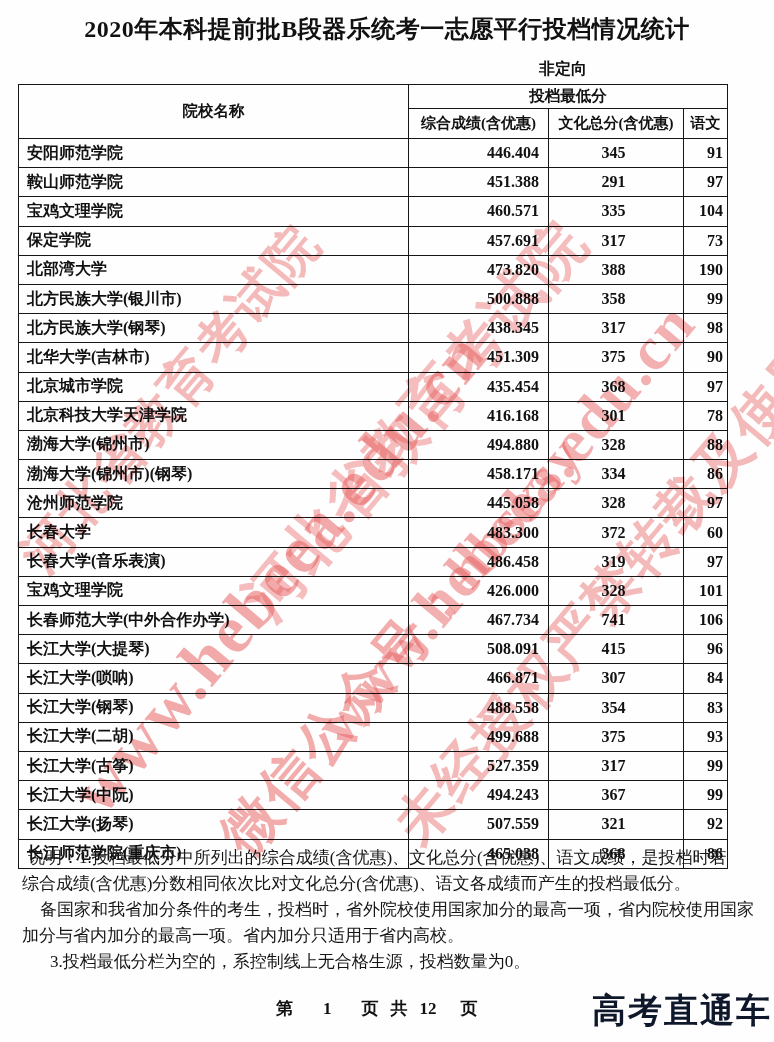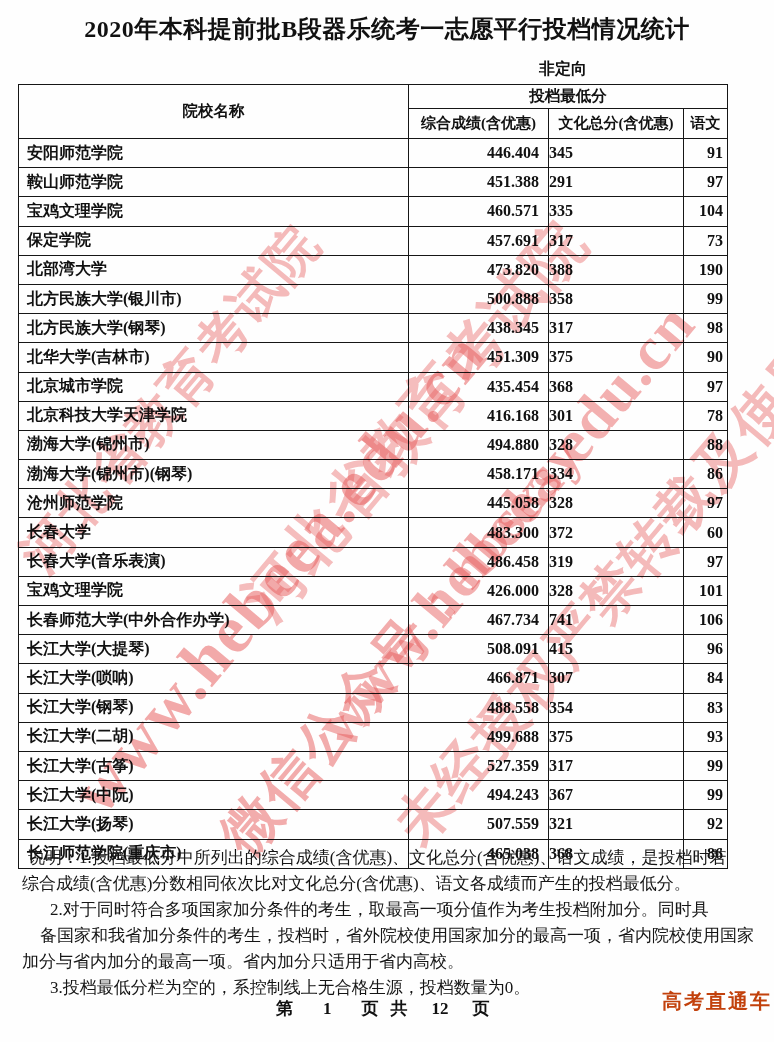--- a/index.html
+++ b/index.html
@@ -16,31 +16,31 @@
          border-collapse:collapse;table-layout:fixed;
          font-size:16px;font-weight:bold;}
   table.score th,table.score td{border:1.6px solid #161616;padding:0;overflow:hidden;
          white-space:nowrap;}
   table.score thead tr.h1 th{height:23px;font-size:15.5px;}
   table.score thead tr.h2 th{height:29px;font-size:15px;}
   table.score thead th{text-align:center;vertical-align:middle;}
   table.score tbody td{height:28.2px;vertical-align:middle;}
   table.score tbody td:nth-child(1){text-align:left;padding-left:8px;}
   table.score tbody td:nth-child(2){text-align:right;padding-right:9px;}
-  table.score tbody td:nth-child(3){text-align:left;padding-right:5px;}
+  table.score tbody td:nth-child(3){text-align:center;padding-right:5px;}
   table.score tbody td:nth-child(4){text-align:right;padding-right:4px;}
 
   .notes{position:absolute;left:22px;top:845px;width:732px;
          font-size:17px;line-height:26px;color:#151515;}
   .note-line{white-space:nowrap;}
 
   .page-indicator{position:absolute;left:276px;top:997px;height:22px;
          font-size:17px;font-weight:bold;white-space:nowrap;}
-  .brand{position:absolute;right:2px;top:988px;font-size:20px;font-weight:bold;
-         color:#c2410c;letter-spacing:2px;}
+  .brand{position:absolute;right:2px;top:988px;font-size:34px;font-weight:bold;
+         color:#0f172a;letter-spacing:2px;}
 
   .watermark-layer{position:absolute;left:0;top:0;width:774px;height:1042px;
          pointer-events:none;mix-blend-mode:multiply;z-index:5;overflow:hidden;}
   .wm{position:absolute;white-space:nowrap;font-weight:bold;color:#e85d5d;
       transform:rotate(-50deg);transform-origin:0 0;letter-spacing:2px;}
 </style>
 </head>
 <body>
 
 <div class="page">
@@ -217,27 +217,26 @@
           <td>465.038</td>
           <td>368</td>
           <td>86</td>
         </tr>
       </tbody>
   </table>
 
   <div class="notes">
       <div class="note-line" style="text-indent: 6px;">说明：1.投档最低分中所列出的综合成绩(含优惠)、文化总分(含优惠)、语文成绩，是投档时若</div>
       <div class="note-line" style="text-indent: 0px;">综合成绩(含优惠)分数相同依次比对文化总分(含优惠)、语文各成绩而产生的投档最低分。</div>
-      <div class="note-line" style="text-indent: 28px;">2.对于同时符合多项国家加分条件的考生，取最高一项分值作为考生投档附加分。同时具</div>
       <div class="note-line" style="text-indent: 0px; text-align: right;">备国家和我省加分条件的考生，投档时，省外院校使用国家加分的最高一项，省内院校使用国家</div>
       <div class="note-line" style="text-indent: 0px;">加分与省内加分的最高一项。省内加分只适用于省内高校。</div>
       <div class="note-line" style="text-indent: 28px;">3.投档最低分栏为空的，系控制线上无合格生源，投档数量为0。</div>
     </div>
 
-  <div class="page-indicator"><span style="margin-left: 0px;">第</span><span style="margin-left: 30px;">1</span><span style="margin-left: 30px;">页</span><span style="margin-left: 12px;">共</span><span style="margin-left: 24px;">12</span><span style="margin-left: 24px;">页</span></div>
+  <div class="page-indicator"><span style="margin-left: 0px;">第</span><span style="margin-left: 30px;">1</span><span style="margin-left: 30px;">页</span><span style="margin-left: 12px;">共</span><span style="margin-left: 12px;">12</span><span style="margin-left: 24px;">页</span></div>
 
   <div class="brand">高考直通车</div>
 
   <div class="watermark-layer">
       <span class="wm" style="left: 5px; top: 542px; font-size: 52px; opacity: 0.42; color: rgb(232, 93, 93);">河北省教育考试院</span>
       <span class="wm" style="left: 225px; top: 585px; font-size: 60px; opacity: 0.4; color: rgb(232, 93, 93);">河北省教育考试院</span>
       <span class="wm" style="left: 55px; top: 778px; font-size: 68px; opacity: 0.52; color: rgb(232, 93, 93);">www.hebeea.edu.cn</span>
       <span class="wm" style="left: 300px; top: 712px; font-size: 62px; opacity: 0.48; color: rgb(232, 93, 93);">www.hebeea.edu.cn</span>
       <span class="wm" style="left: 205px; top: 822px; font-size: 56px; opacity: 0.5; color: rgb(232, 93, 93);">微信公众号：hbsksy</span>
       <span class="wm" style="left: 378px; top: 812px; font-size: 56px; opacity: 0.42; color: rgb(232, 93, 93);">未经授权严禁转载及使用</span>

